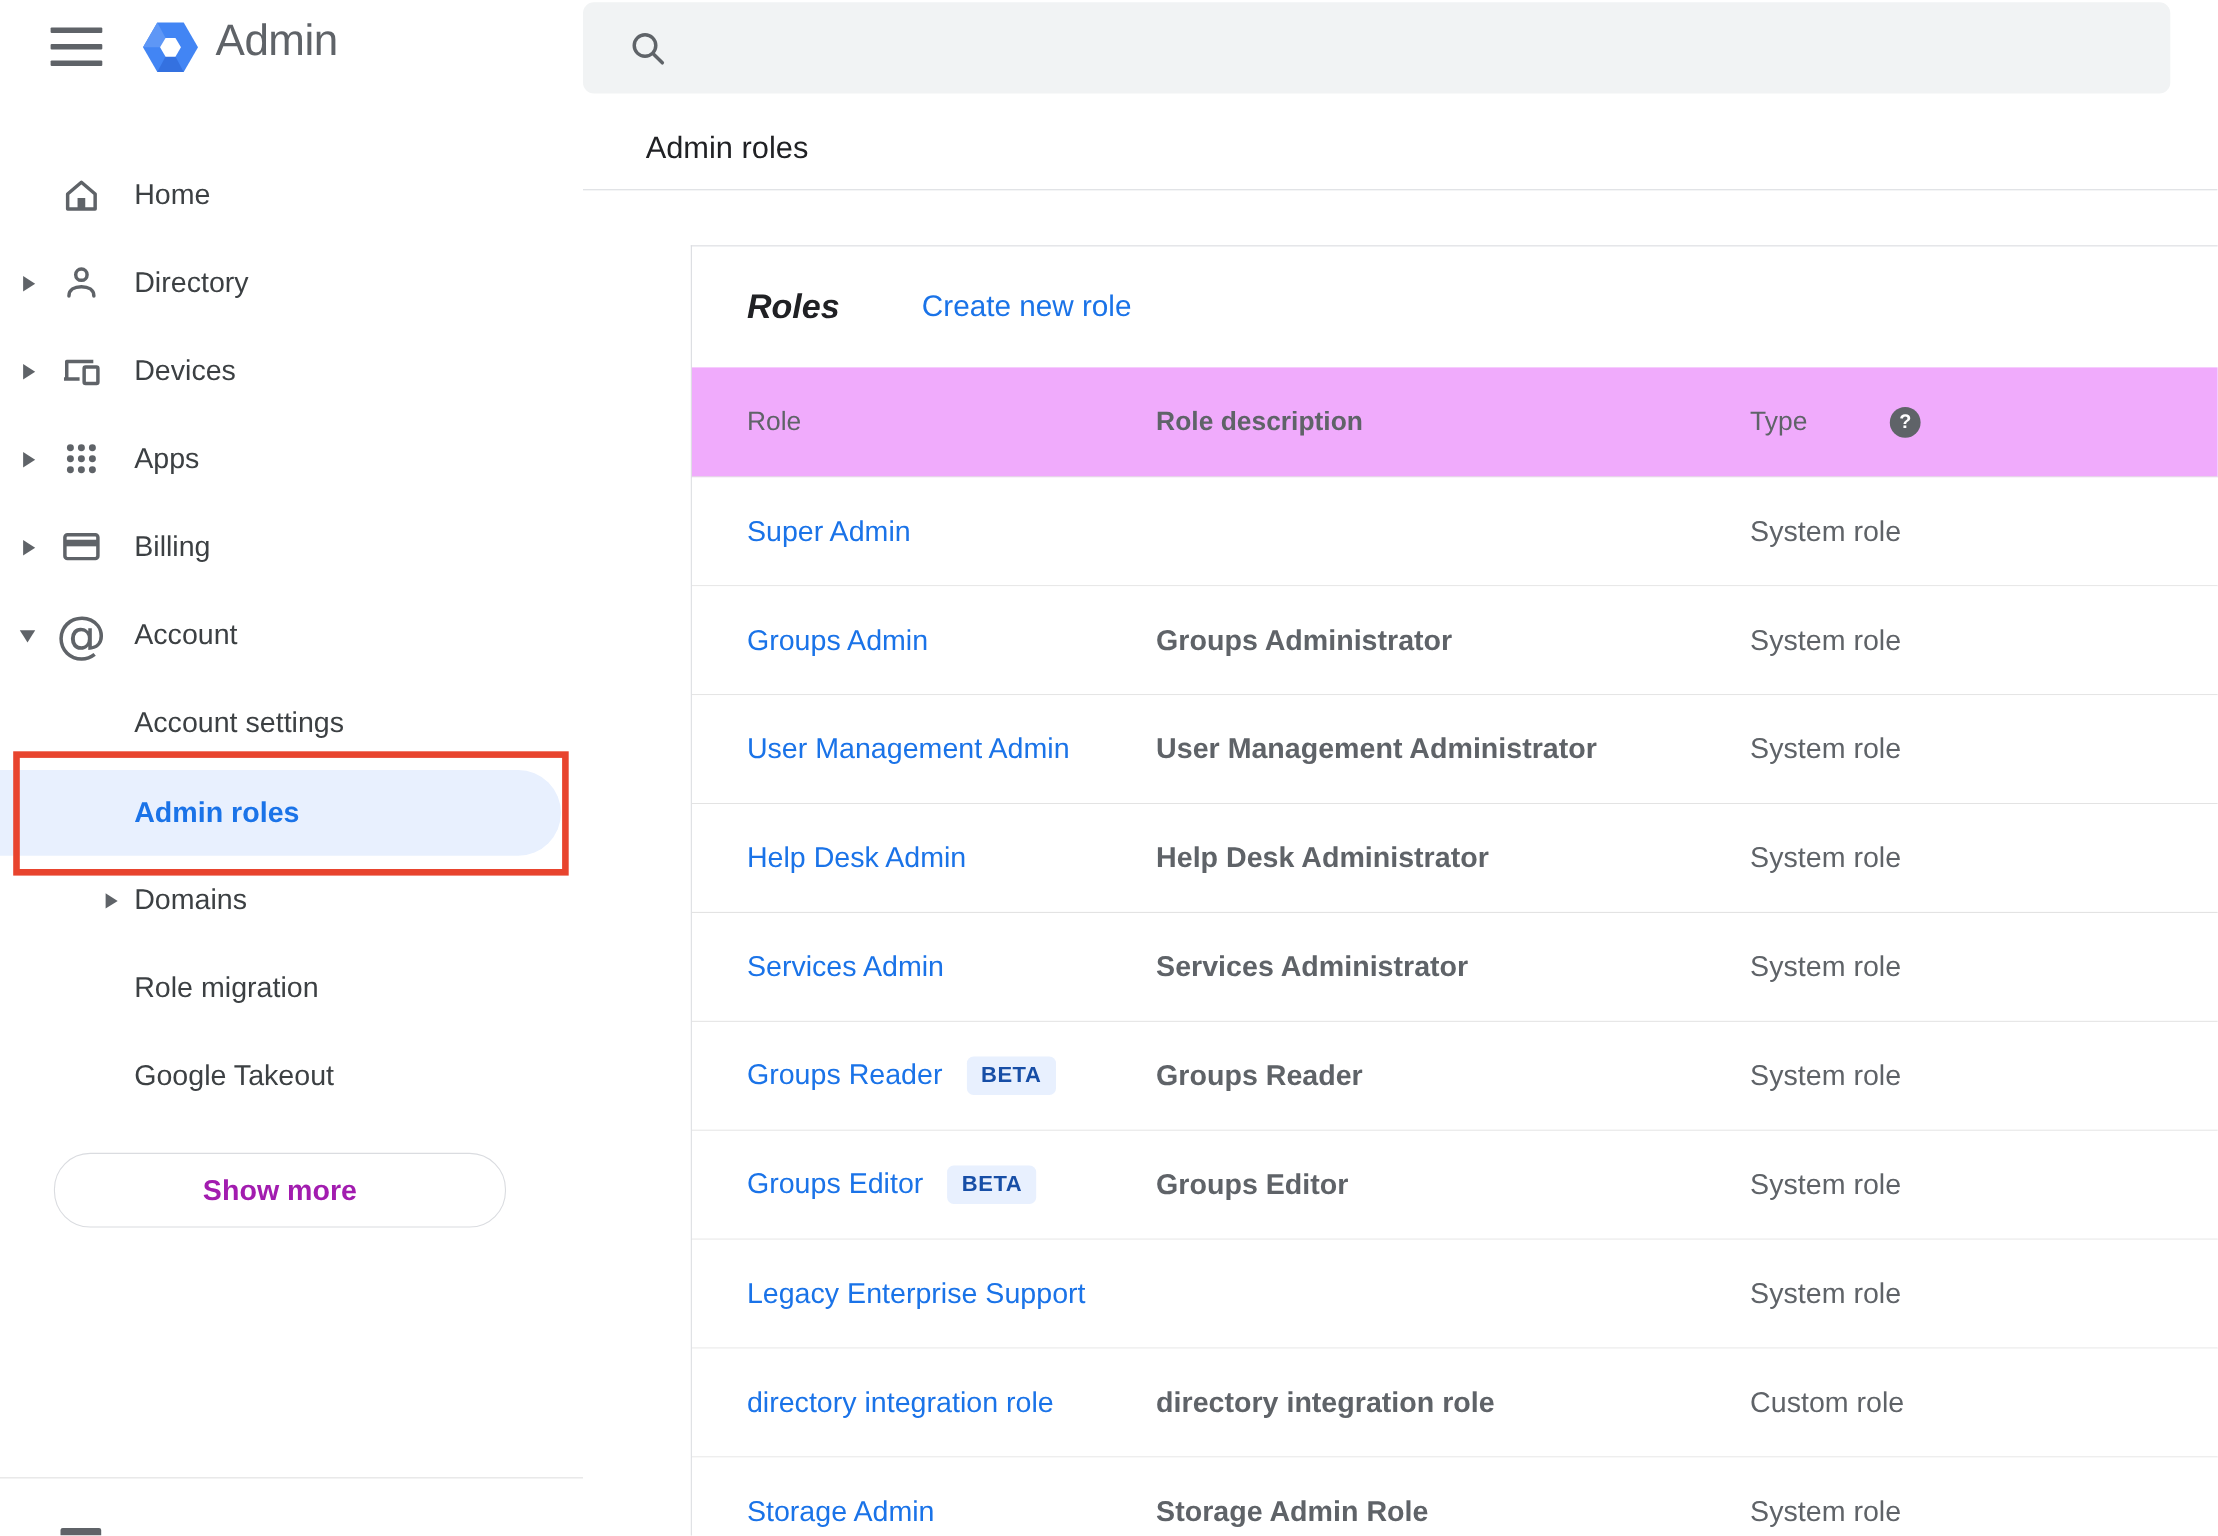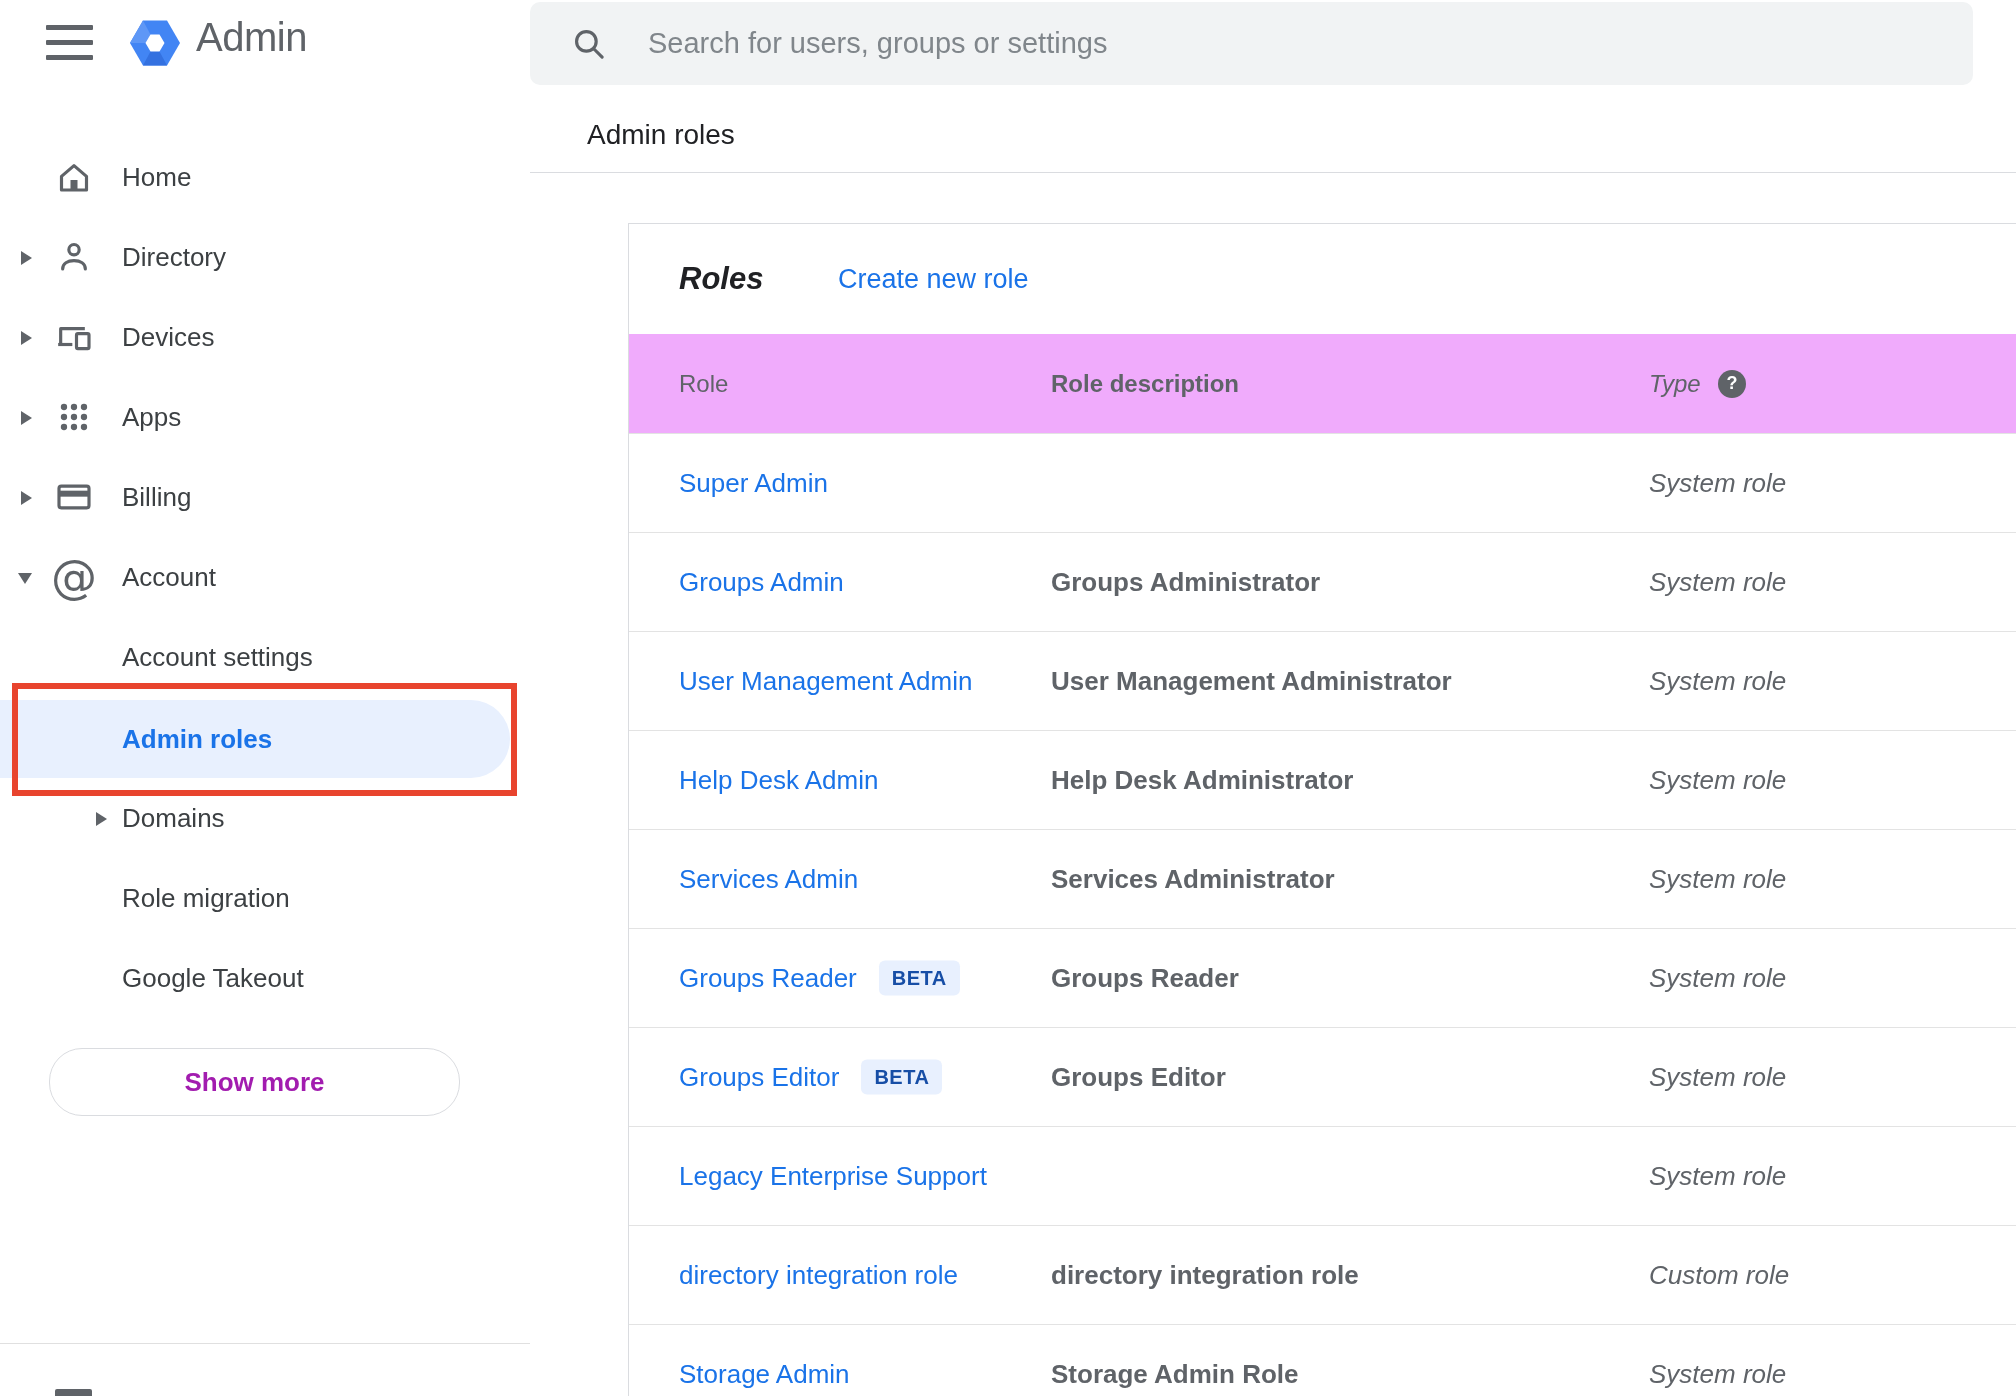--- a/index.html
+++ b/index.html
@@ -40,21 +40,21 @@
   .breadcrumb{position:absolute;left:587px;top:119px;font-size:28px;font-weight:500;color:#202124;}
   .top-divider{position:absolute;left:530px;top:172px;width:1486px;height:1px;background:#dadce0;}
   
   .card{position:absolute;left:628px;top:223px;width:1390px;height:1190px;background:#fff;border:1px solid #dadce0;border-bottom:none;box-sizing:border-box;}
   .card-header{position:relative;height:110px;}
   .card-title{position:absolute;left:50px;top:50%;transform:translateY(-50%);font-size:31px;font-weight:700;color:#202124;font-style:italic;}
   .create-link{position:absolute;left:209px;top:50%;transform:translateY(-50%);font-size:27px;color:#1a73e8;cursor:pointer;}
   .thead{position:relative;height:99px;background:#f0abfc;border-bottom:1px solid #e3e3e3;}
   .col-role{left:50px;}
   .col-desc{left:422px;font-weight:bold;}
-  .col-type{left:1020px;font-style:italic;}
+  .col-type{left:962px;}
   .th{position:absolute;top:50%;transform:translateY(-50%);font-size:24px;color:#5f6368;}
   .help-icon{position:absolute;left:1089px;top:50%;transform:translateY(-50%);width:28px;height:28px;border-radius:50%;background:#5f6368;color:#fff;font-size:18px;font-weight:700;display:flex;align-items:center;justify-content:center;cursor:pointer;}
   .trow{position:relative;height:98px;border-bottom:1px solid #e3e3e3;background:#fff;}
   .cell{position:absolute;top:50%;transform:translateY(-50%);font-size:26px;white-space:nowrap;}
   .role-link{color:#1a73e8;cursor:pointer;}
   .desc,.type{color:#5f6368;}
   .beta{display:inline-block;margin-left:22px;padding:6px 13px;background:#e8f0fe;color:#174ea6;font-size:20px;font-weight:700;border-radius:6px;letter-spacing:0.5px;vertical-align:2px;}
   svg{display:block;}
 </style>
 </head>
@@ -179,21 +179,20 @@
   <div class="sb-cut-icon"></div>
 </div>
 
 <div class="search-bar">
   <span class="search-icon">
     <svg width="42" height="42" viewBox="0 0 24 24" fill="none" stroke="#5f6368" stroke-width="1.8" stroke-linecap="round">
         <circle cx="10.5" cy="10.5" r="5.6"></circle>
         <line x1="15" y1="15" x2="19.5" y2="19.5"></line>
       </svg>
   </span>
-  <input class="search-input" type="text" placeholder="Search for users, groups or settings" style="">
 </div>
 
 <div class="breadcrumb">Admin roles</div>
 <div class="top-divider"></div>
 
 <div class="card">
   <div class="card-header">
     <span class="card-title">Roles</span>
     <span class="create-link">Create new role</span>
   </div>

